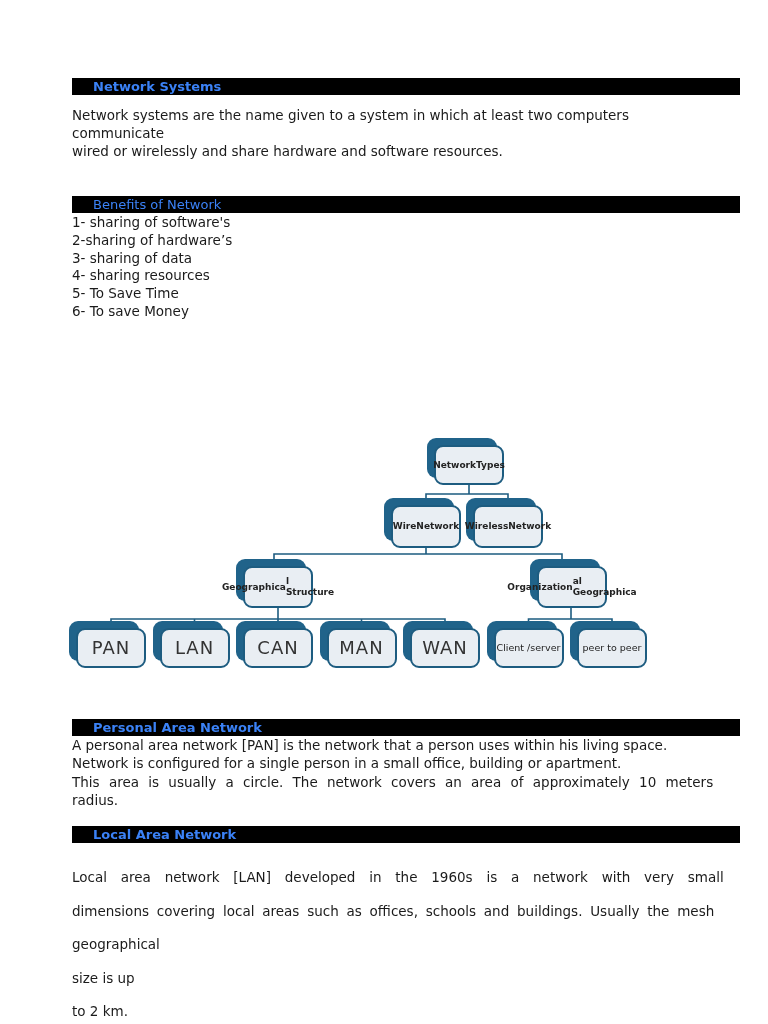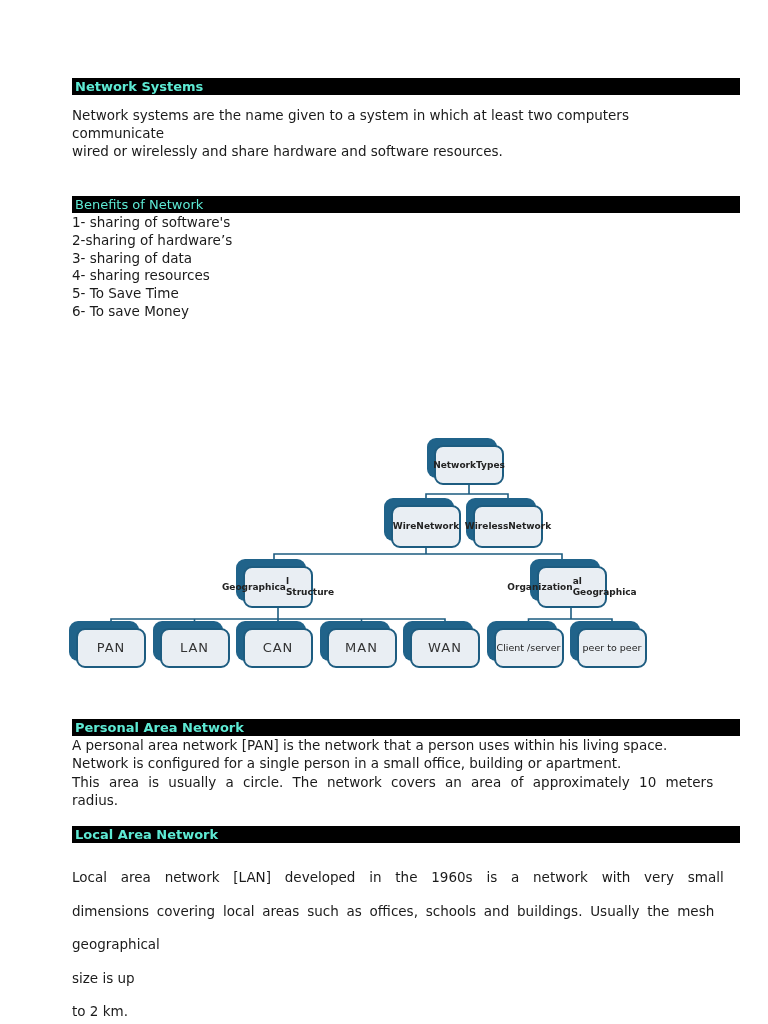--- a/index.html
+++ b/index.html
@@ -3,22 +3,22 @@
 <meta charset="utf-8">
 <style>
   html,body { margin:0; padding:0; background:#fff; }
   .page {
     position:relative; width:768px; height:1024px; background:#ffffff;
     font-family:"DejaVu Sans", sans-serif; color:#1b1b1b; overflow:hidden;
   }
   
   .bar {
     position:absolute; left:72px; width:668px; height:17px;
-    background:#000; color:#5eead4; font-size:13px; line-height:17px;
-    padding-left:3px; box-sizing:border-box; white-space:nowrap;
+    background:#000; color:#3b82f6; font-size:13px; line-height:17px;
+    padding-left:21px; box-sizing:border-box; white-space:nowrap;
   }
   .bar.bold { font-weight:bold; }
   
   .textblock { position:absolute; left:72px; width:671px; font-size:13.5px; }
   .textblock .ln { white-space:nowrap; }
   .lh-intro .ln { line-height:18.2px; }
   .lh-list  .ln { line-height:17.8px; }
   .lh-pan   .ln { line-height:18.4px; }
   .lh-lan   .ln { line-height:18.6px;margin-top:15px; }
   .js-med    { word-spacing:5px; }
@@ -31,21 +31,21 @@
     background:var(--node-fill,#e9eef3);
     border:2px solid var(--node-border,#1d5c80);
     border-radius:9px;
     box-shadow:-7px -7px 0 var(--node-shadow,#20638a);
     display:flex; flex-direction:row; align-items:center; justify-content:center;
     color:#222;
   }
   .node .nl { display:block; line-height:1.18; }
   .node.small  { font-size:9px;  font-weight:bold; }
   .node.tiny   { font-size:9.5px; font-weight:normal; }
-  .node.acronym{ font-size:13px; letter-spacing:1px; color:#333; }
+  .node.acronym{ font-size:18px; letter-spacing:1px; color:#333; }
 </style>
 </head>
 <body>
 
 <div class="page">
 
   <div class="bar bold" style="top:78px">
     <span>Network Systems</span>
   </div>
   <div class="textblock lh-intro" style="top:106px">

